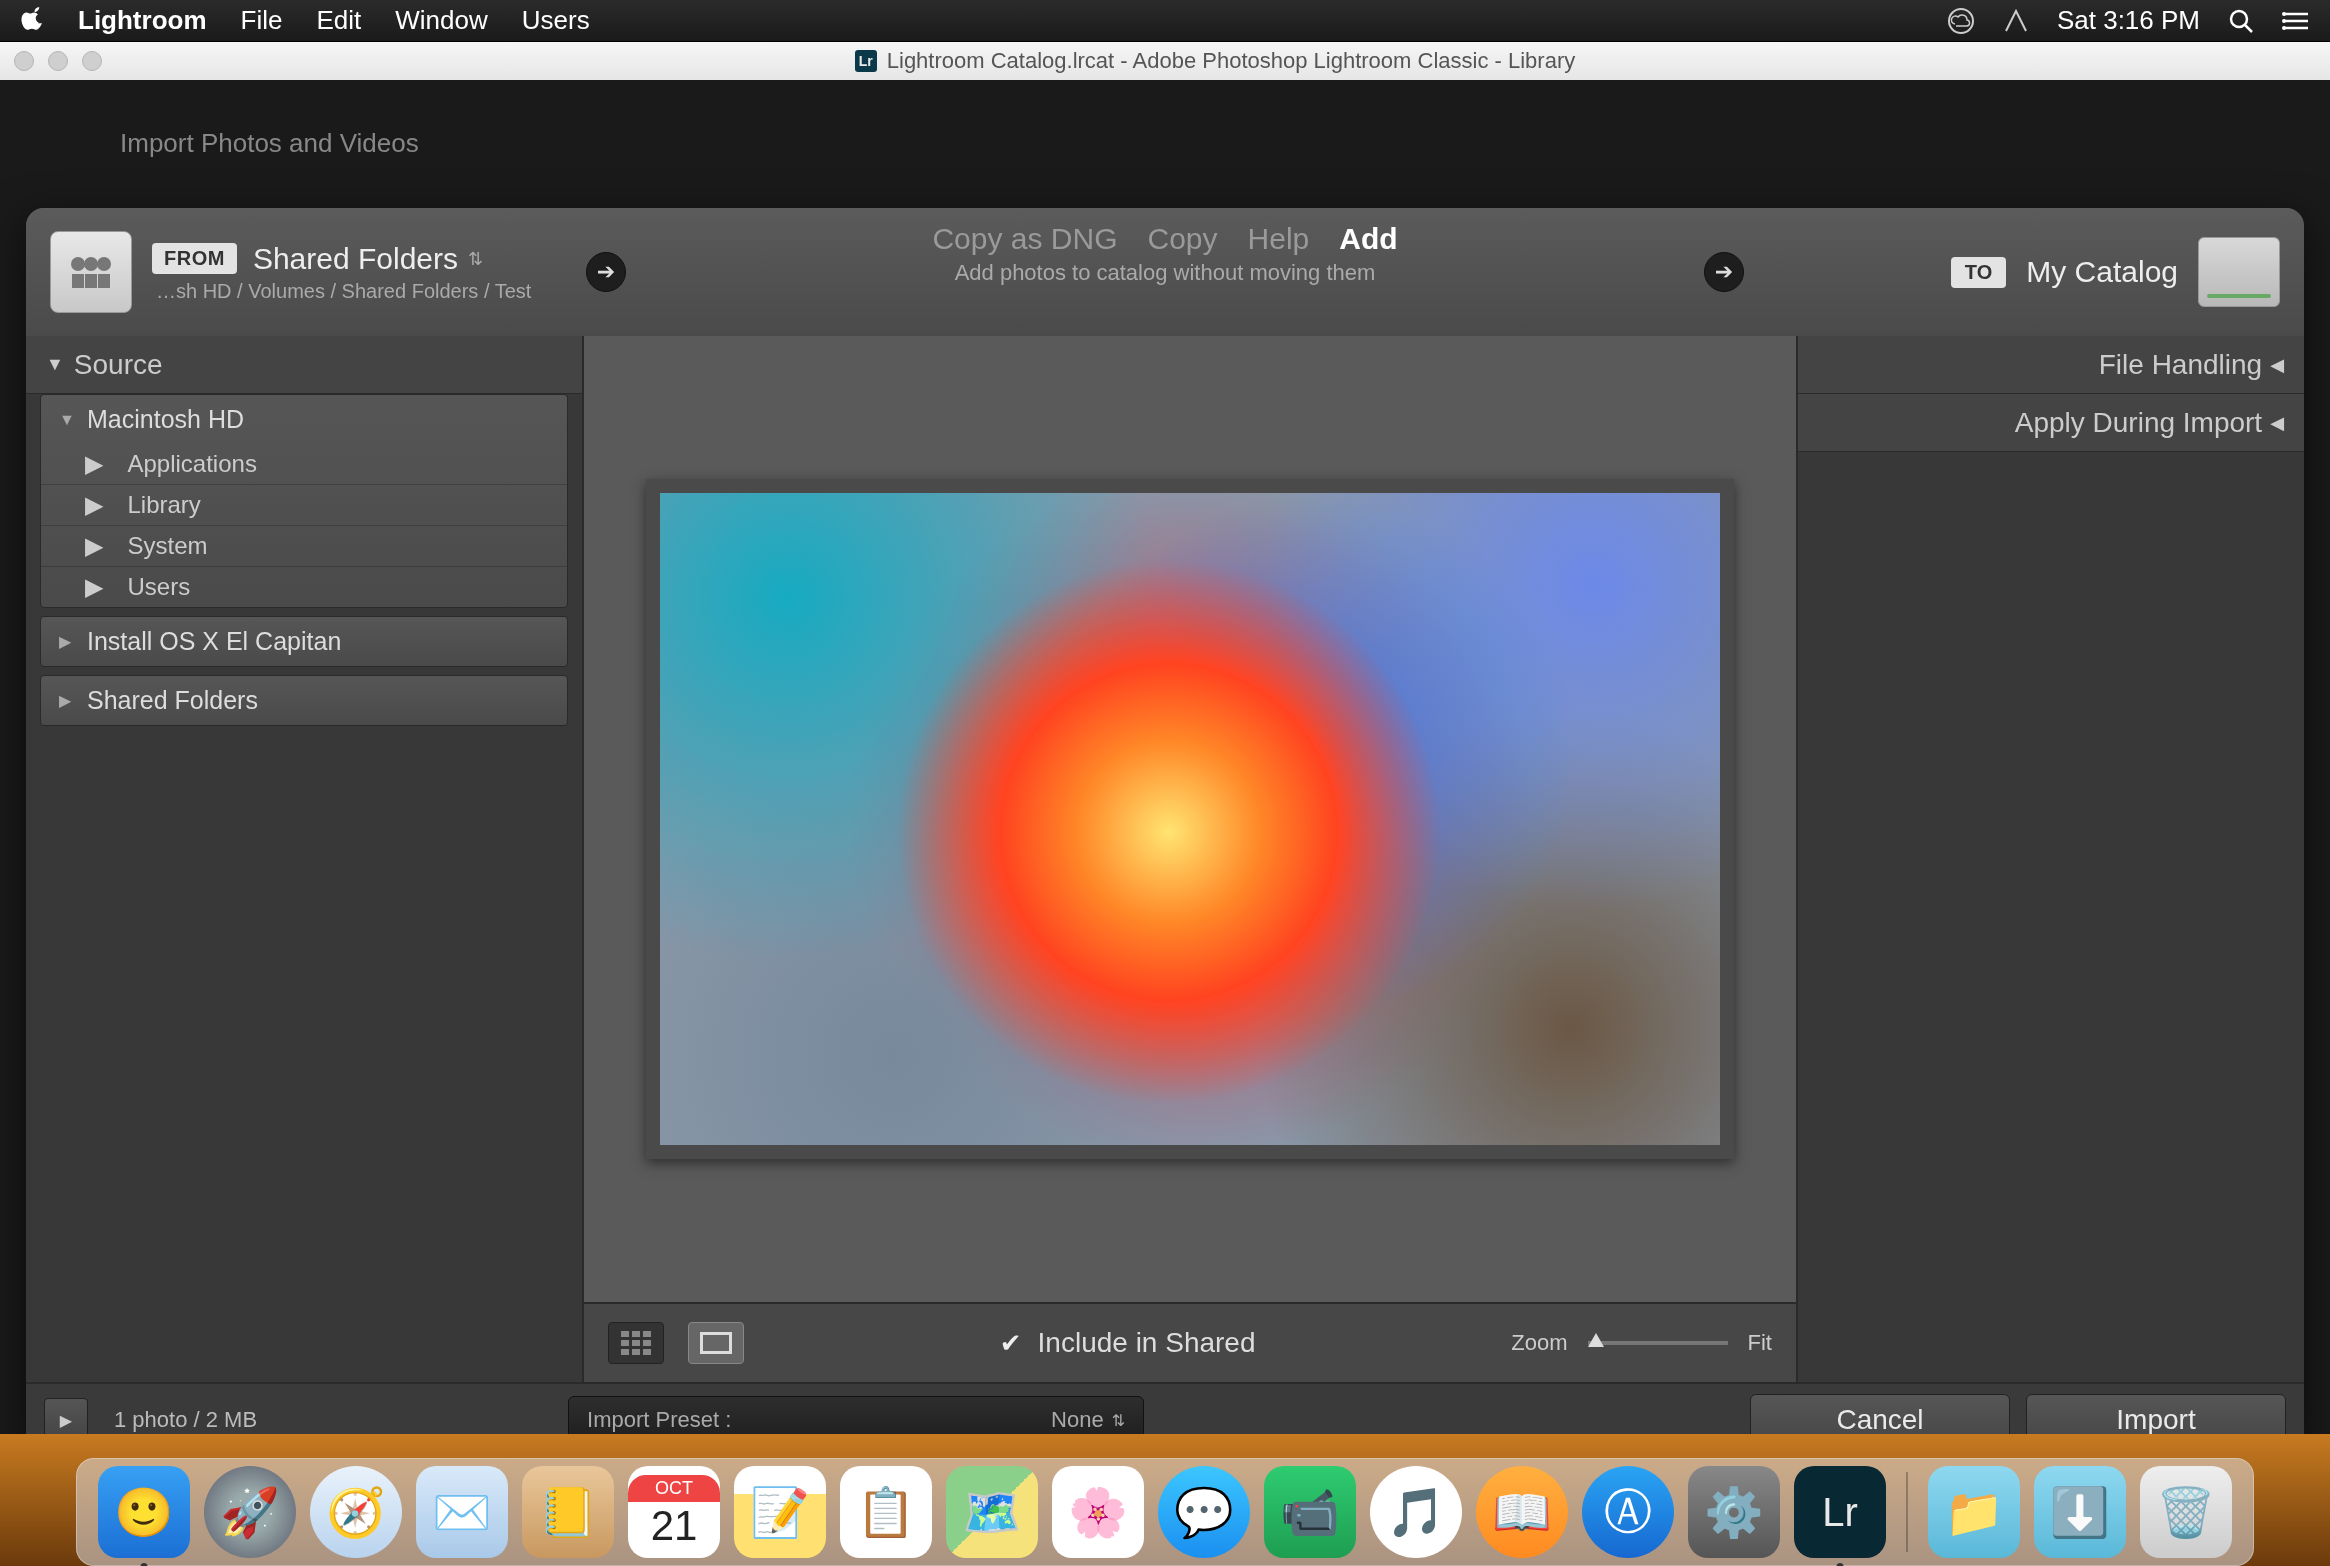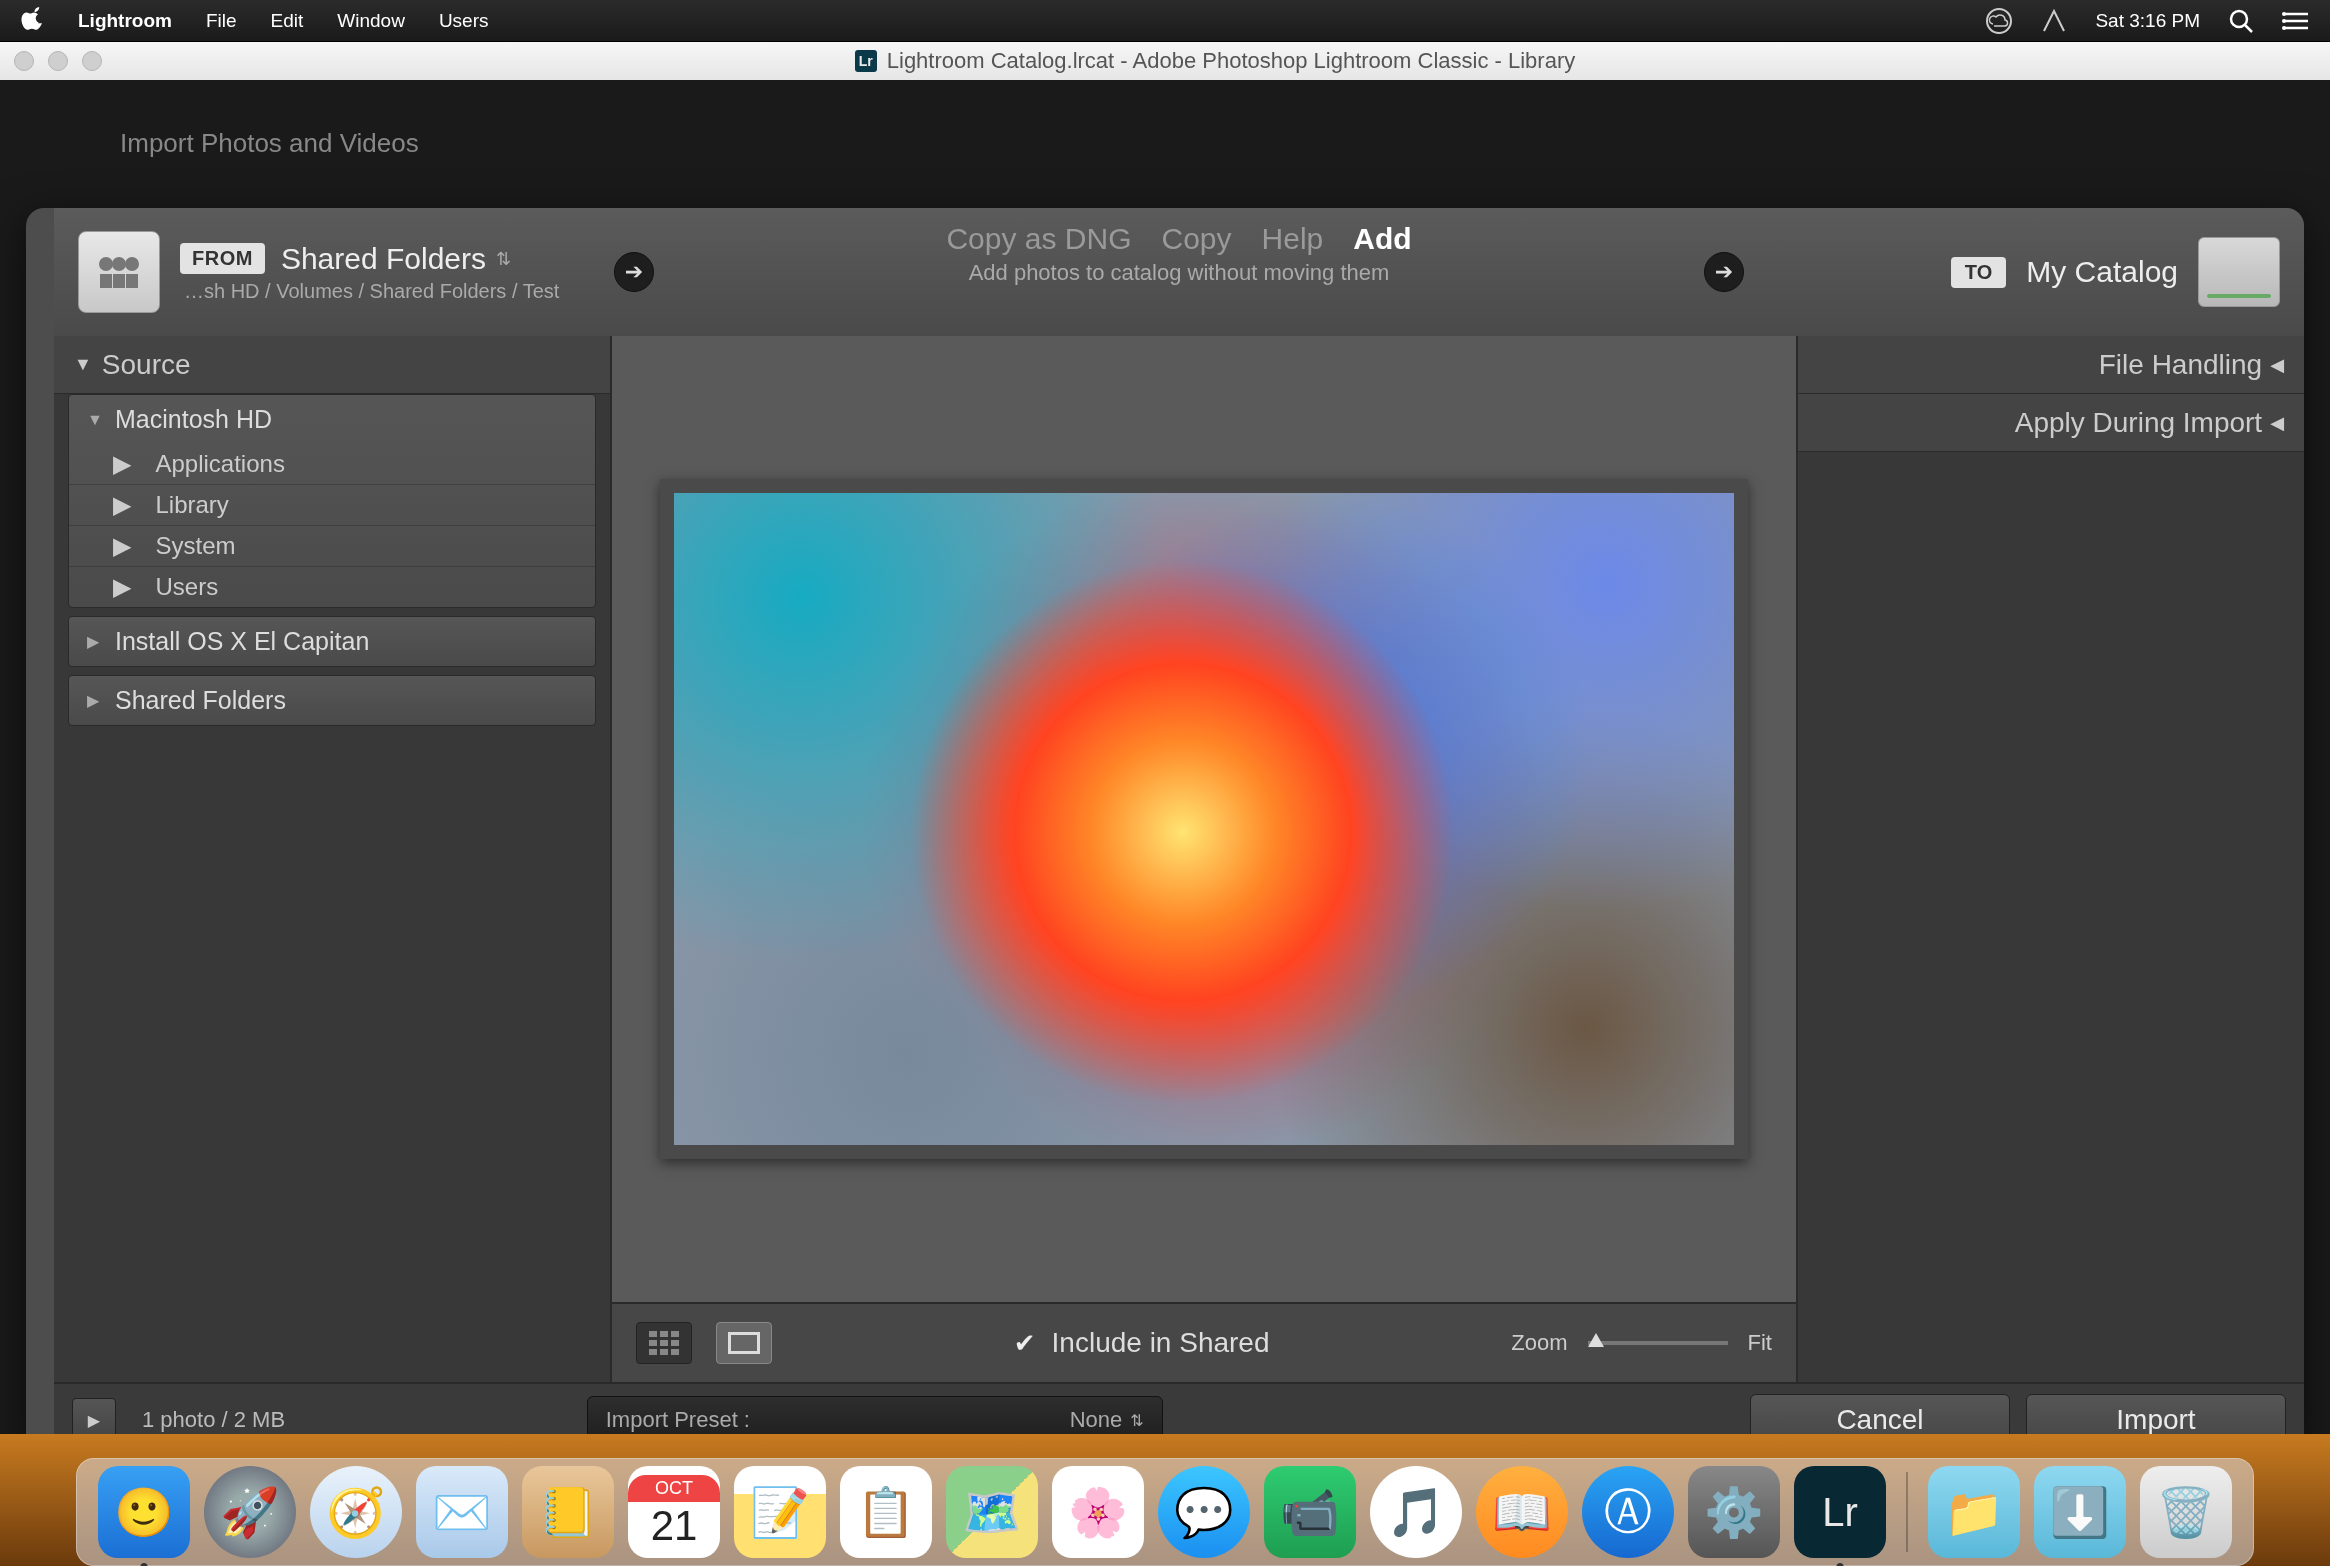--- a/index.html
+++ b/index.html
@@ -1,37 +1,37 @@
 <!DOCTYPE html>
 <html><head>
 <meta charset="utf-8">
 <style>
 * { margin: 0; padding: 0; box-sizing: border-box; font-family: -apple-system, "Helvetica Neue", Arial, sans-serif; }
 body { width: 2330px; height: 1566px; background: #000; overflow: hidden; position: relative; }
 
 
-.menubar { height: 42px; background: linear-gradient(#2b2b2b,#1a1a1a); display: flex; align-items: center; color: #fff; font-size: 19px; padding: 0 20px; justify-content: space-between; border-bottom: 1px solid #000; }
+.menubar { height: 42px; background: linear-gradient(#2b2b2b,#1a1a1a); display: flex; align-items: center; color: #fff; font-size: 26px; padding: 0 20px; justify-content: space-between; border-bottom: 1px solid #000; }
 .menubar-left { display: flex; align-items: center; gap: 34px; }
 .menubar-left .app { font-weight: 700; }
 .menubar-right { display: flex; align-items: center; gap: 28px; }
 .menubar-right .clock { font-weight: 500; }
 
 
 .titlebar { height: 38px; background: linear-gradient(#f6f6f6,#e6e6e6); display: flex; align-items: center; padding: 0 14px; gap: 12px; color: #555; font-size: 22px; }
 .titlebar .traffic { display: flex; gap: 14px; }
 .titlebar .dot { width: 20px; height: 20px; border-radius: 50%; background: #cfcfcf; border:1px solid #b5b5b5; }
 .titlebar .title { flex: 1; text-align: center; display:flex; align-items:center; justify-content:center; gap:10px;}
 .titlebar .lr-badge { width:22px; height:22px; background:#0a3a4a; color:#eaeaea; font-size:14px; font-weight:600; display:flex; align-items:center; justify-content:center; border-radius:3px;}
 
 
 .app-body { position: absolute; left:0; right:0; top:80px; bottom:0; background:#1a1a1a; }
 .hidden-title { position:absolute; top:48px; left:120px; color:#888; font-size:26px; }
 
 
-.dialog { position:absolute; left:26px; right:26px; top:128px; height:1248px; background:#4d4d4d; border-radius:18px; box-shadow:0 10px 40px rgba(0,0,0,.6); display:flex; flex-direction:column; overflow:hidden;padding-left:28px;}
+.dialog { position:absolute; left:26px; right:26px; top:128px; height:1248px; background:#4d4d4d; border-radius:18px; box-shadow:0 10px 40px rgba(0,0,0,.6); display:flex; flex-direction:column; overflow:hidden;}
 .dlg-top { height:128px; background:linear-gradient(#5b5b5b,#4a4a4a); display:flex; align-items:center; padding:0 24px; gap:20px; position:relative;}
 .src-icon { width:82px; height:82px; background:linear-gradient(#e8e8e8,#c8c8c8); border-radius:8px; display:flex; align-items:center; justify-content:center; color:#555; font-size:36px; border:1px solid #999;}
 .src-block { display:flex; flex-direction:column; gap:4px; }
 .from-row { display:flex; align-items:center; gap:16px; }
 .from-badge { background:#e3e3e3; color:#333; font-size:20px; font-weight:700; padding:4px 12px; border-radius:4px; letter-spacing:.5px;}
 .from-title { color:#eee; font-size:30px; display:flex; align-items:center; gap:10px;}
 .from-title .chev { color:#aaa; font-size:18px;}
 .from-path { color:#aaa; font-size:20px; margin-left:4px;}
 .arrow-btn { width:40px; height:40px; border-radius:50%; background:#1e1e1e; color:#ddd; display:flex; align-items:center; justify-content:center; font-size:22px; border:1px solid #111;}
 .arrow-left { position:absolute; left:560px; top:44px;}

